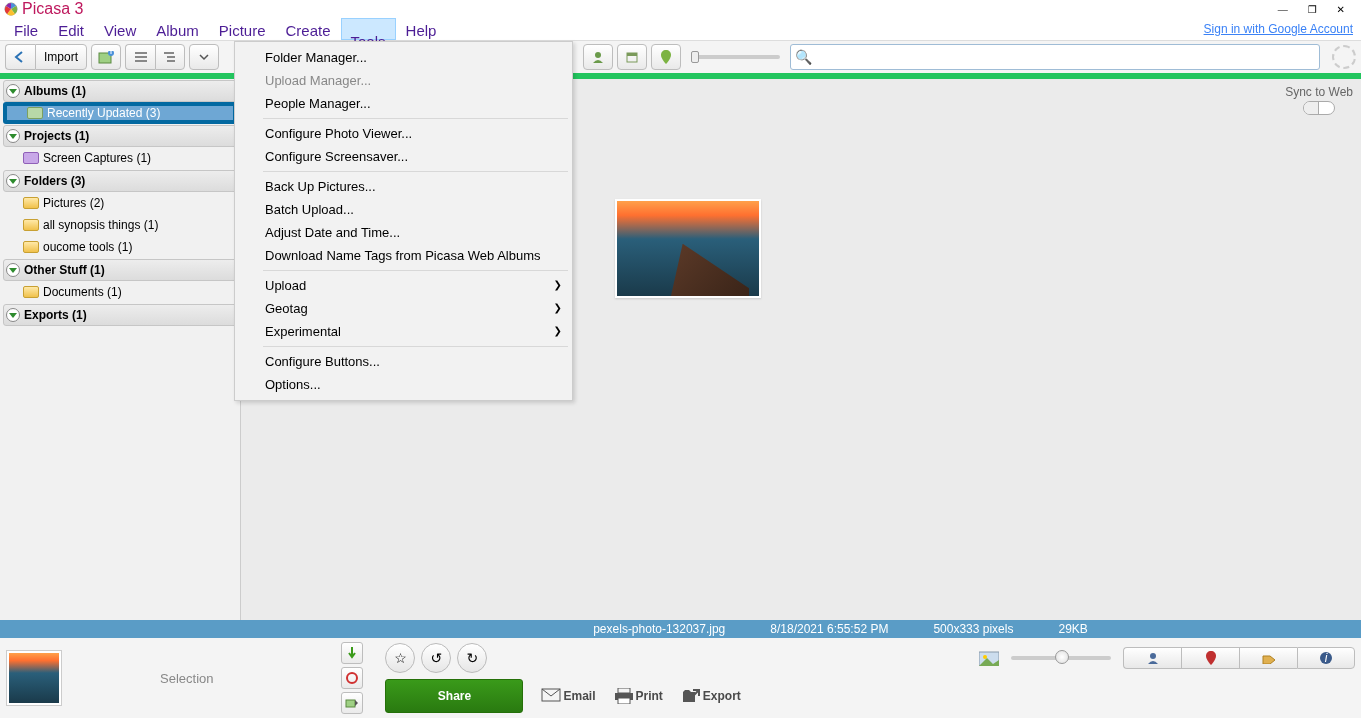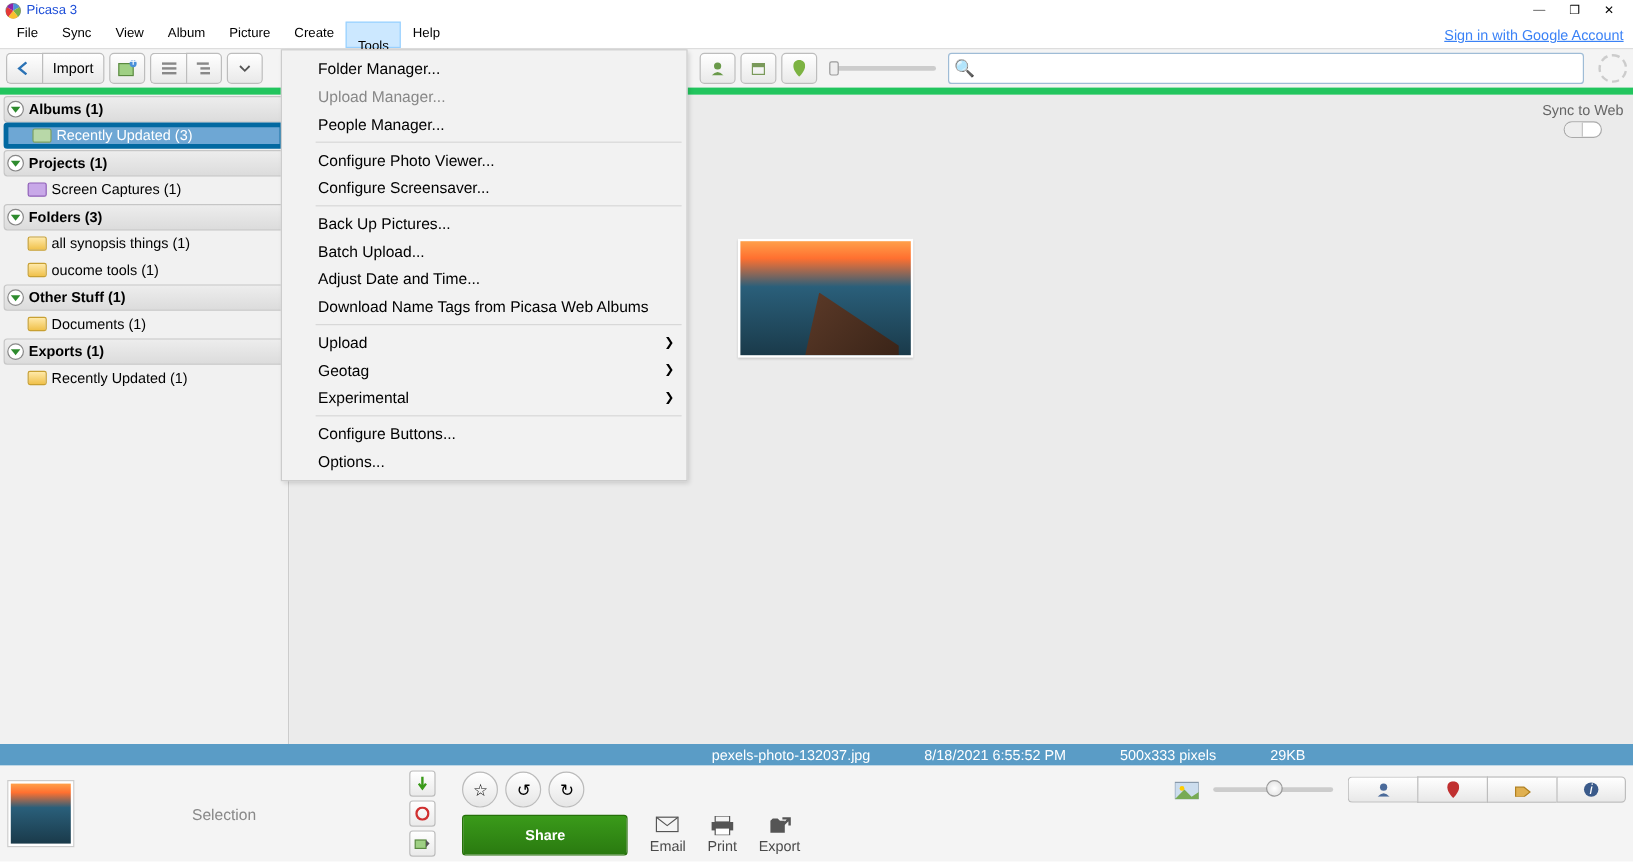--- a/index.html
+++ b/index.html
@@ -1,27 +1,27 @@
 <!DOCTYPE html>
 <html><head>
 <meta charset="utf-8">
 <style>
 * { box-sizing: border-box; margin: 0; padding: 0; font-family: "Segoe UI", Tahoma, sans-serif; font-size: 12px; user-select: none; }
 html, body { width: 1361px; height: 718px; overflow: hidden; background: #fff; }
 
 
 .titlebar { height: 18px; display: flex; align-items: center; padding: 0 4px; }
 .titlebar .logo { width: 14px; height: 14px; margin-right: 4px; display:inline-block;}
-.title-text { font-size: 11px; color: #1d4ed8; }
+.title-text { font-size: 16px; color: #be185d; }
 .win-controls { margin-left: auto; display: flex; gap: 20px; padding-right:12px;}
 .win-controls span { font-family: "Segoe MDL2 Assets","Segoe UI Symbol"; font-size: 10px; cursor: default; }
 
 
 .menubar { height: 23px; display: flex; align-items: stretch; padding-left: 4px; border-bottom: 1px solid #ddd; position: relative; }
-.menubar .menu-item { padding: 4px 10px 3px; font-size: 11px; color: #000000; cursor: default; }
+.menubar .menu-item { padding: 4px 10px 3px; font-size: 15px; color: #4c1d95; cursor: default; }
 .menubar .menu-item.active { background: #cce8ff; border:1px solid #99d1ff; padding:14px 9px 2px;}
 .signin { margin-left: auto; margin-right: 8px; color: #3b82f6; text-decoration: underline; font-size:12px; align-self:center;}
 
 
 .dropdown { position: absolute; top: 41px; left: 234px; width: 339px; background: #f2f2f2; border: 1px solid #ccc; box-shadow: 2px 2px 4px rgba(0,0,0,.15); z-index: 100; padding: 4px 0; }
 .dropdown .dd-item { padding: 4px 12px 4px 30px; font-size: 13px; color: #000; position: relative; }
 .dropdown .dd-item.disabled { color: #888; }
 .dropdown .dd-sep { height: 1px; background: #d8d8d8; margin: 3px 4px 3px 28px; }
 .dropdown .dd-item .arrow { position: absolute; right: 10px; top:5px; font-size:10px;}
 
@@ -75,21 +75,21 @@
 .btm-row1{display:flex;align-items:center;gap:6px;}
 .circ-btn{width:30px;height:30px;border:1px solid #bbb;border-radius:15px;background:linear-gradient(#fff,#e6e6e6);display:inline-flex;align-items:center;justify-content:center;font-size:14px;}
 .btm-slider{width:100px;height:4px;background:#ccc;border-radius:2px;position:relative;margin:0 6px;}
 .btm-slider .knob{position:absolute;left:44px;top:-6px;width:14px;height:14px;background:radial-gradient(#fff,#ddd);border:1px solid #999;border-radius:50%;}
 .tag-row{display:flex;margin-left:auto;}
 .tag-row .tag-btn{width:58px;height:22px;border:1px solid #bdbdbd;background:linear-gradient(#fff,#e8e8e8);display:inline-flex;align-items:center;justify-content:center;border-right:none;}
 .tag-row .tag-btn:first-child{border-radius:4px 0 0 4px;}
 .tag-row .tag-btn:last-child{border-radius:0 4px 4px 0;border-right:1px solid #bdbdbd;}
 .btm-row2{display:flex;align-items:center;gap:18px;}
 .share-btn{width:138px;height:34px;background:linear-gradient(#3a9a1a,#2a7a10);border:1px solid #257009;border-radius:3px;color:#fff;font-weight:bold;font-size:12px;display:flex;align-items:center;justify-content:center;}
-.tool-col{display:flex;flex-direction:column;align-items:center;gap:2px;color:#4a4a4a;font-size:11px;}
+.tool-col{display:flex;flex-direction:row;align-items:center;gap:2px;color:#4a4a4a;font-size:11px;font-weight:bold;}
 .tool-col .ico2{width:20px;height:16px;display:inline-block;}
 svg{display:block;}
 </style>
 </head>
 <body>
 
 <div class="titlebar">
   <span class="logo">
     <svg width="14" height="14" viewBox="0 0 14 14">
         <circle cx="7" cy="7" r="6" fill="none" stroke="#888" stroke-width="1"></circle>
@@ -103,21 +103,21 @@
   <span class="title-text">Picasa 3</span>
   <div class="win-controls">
     <span>—</span>
     <span>❐</span>
     <span>✕</span>
   </div>
 </div>
 
 <div class="menubar">
   <div class="menu-item">File</div>
-  <div class="menu-item">Sync</div>
+  <div class="menu-item">Edit</div>
   <div class="menu-item">View</div>
   <div class="menu-item">Album</div>
   <div class="menu-item">Picture</div>
   <div class="menu-item">Create</div>
   <div class="menu-item active">Tools</div>
   <div class="menu-item">Help</div>
   <a class="signin">Sign in with Google Account</a>
 </div>
 
 <div class="dropdown" id="dd">
@@ -226,41 +226,41 @@
       <div class="tree-item">
         <span class="ico ico-proj"></span>
         <span>Screen Captures (1)</span>
       </div>
       <div class="cat-header">
         <span class="disc"></span>
         <span>Folders (3)</span>
       </div>
       <div class="tree-item">
         <span class="ico ico-folder"></span>
+        <span>Pictures (2)</span>
+      </div>
+      <div class="tree-item">
+        <span class="ico ico-folder"></span>
         <span>all synopsis things (1)</span>
       </div>
       <div class="tree-item">
         <span class="ico ico-folder"></span>
         <span>oucome tools (1)</span>
       </div>
       <div class="cat-header">
         <span class="disc"></span>
         <span>Other Stuff (1)</span>
       </div>
       <div class="tree-item">
         <span class="ico ico-folder"></span>
         <span>Documents (1)</span>
       </div>
       <div class="cat-header">
         <span class="disc"></span>
         <span>Exports (1)</span>
-      </div>
-      <div class="tree-item">
-        <span class="ico ico-folder"></span>
-        <span>Recently Updated (1)</span>
       </div>
     </div>
   <div class="content">
     <div class="sync-web">
       <span>Sync to Web</span>
       <div class="toggle"></div>
     </div>
     <div class="thumb-holder">
         <div class="img"></div>
       </div>

